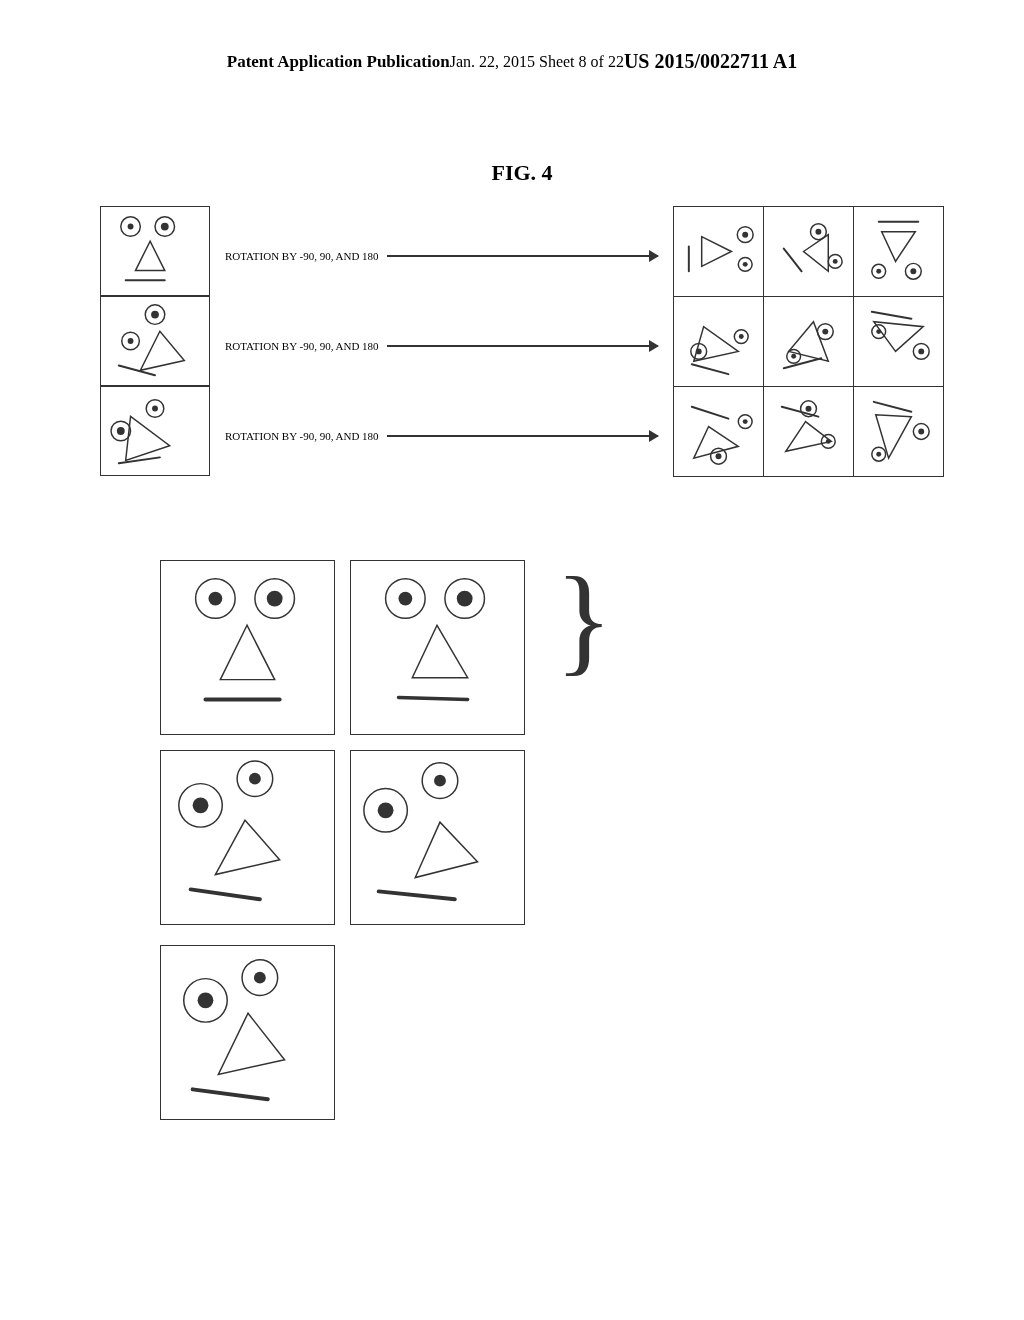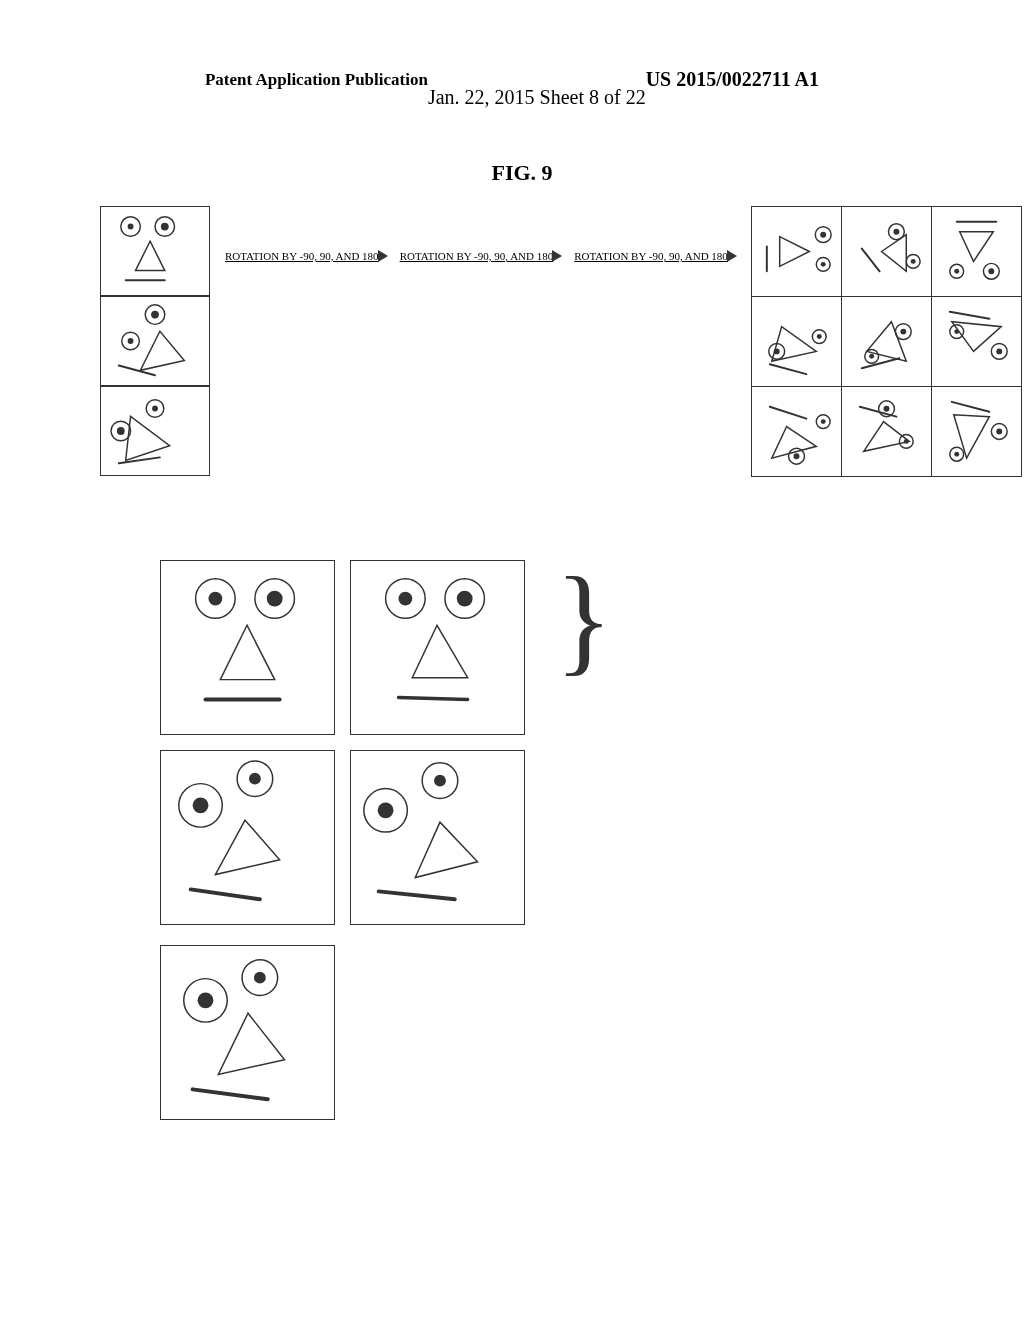--- a/index.html
+++ b/index.html
@@ -21,22 +21,21 @@
       display: flex;
       justify-content: center;
       align-items: center;
       padding: 0 80px;
     }
     .header-left {
       font-size: 17px;
       font-weight: bold;
     }
     .header-center {
-      font-size: 20px;
-      margin-top: 36px;
+      font-size: 16px;
     }
     .header-right {
       font-size: 20px;
       font-weight: bold;
     }
 
     
     .fig-label {
       font-size: 22px;
       font-weight: bold;
@@ -74,26 +73,25 @@
       height: 90px;
       border: 1.5px solid #333;
       position: relative;
       background: #fff;
       overflow: hidden;
     }
 
     
     .fig8-arrows {
       display: flex;
-      flex-direction: row;
+      flex-direction: column;
       justify-content: space-around;
       flex: 1;
       padding: 5px 15px;
-      gap: 13px;
-      text-decoration: underline;
+      gap: 0;
     }
 
     .fig8-arrow-row {
       display: flex;
       align-items: center;
       height: 90px;
     }
 
     .arrow-label {
       font-size: 11px;
@@ -197,21 +195,21 @@
 </head>
 <body>
 
 <div class="header">
   <span class="header-left">Patent Application Publication</span>
   <span class="header-center">Jan. 22, 2015  Sheet 8 of 22</span>
   <span class="header-right">US 2015/0022711 A1</span>
 </div>
 
 <div class="fig8-section">
-  <div class="fig8-title fig-label">FIG. 9</div>
+  <div class="fig8-title fig-label">FIG. 4</div>
 
   <div class="fig8-content">
 
     <div class="fig8-source">
 
       <div class="fig8-source-cell">
         <svg class="cell-drawing" viewBox="0 0 110 90">
 
           <circle cx="30" cy="20" r="10" class="eye"></circle>
           <circle cx="30" cy="20" r="3" class="pupil"></circle>

